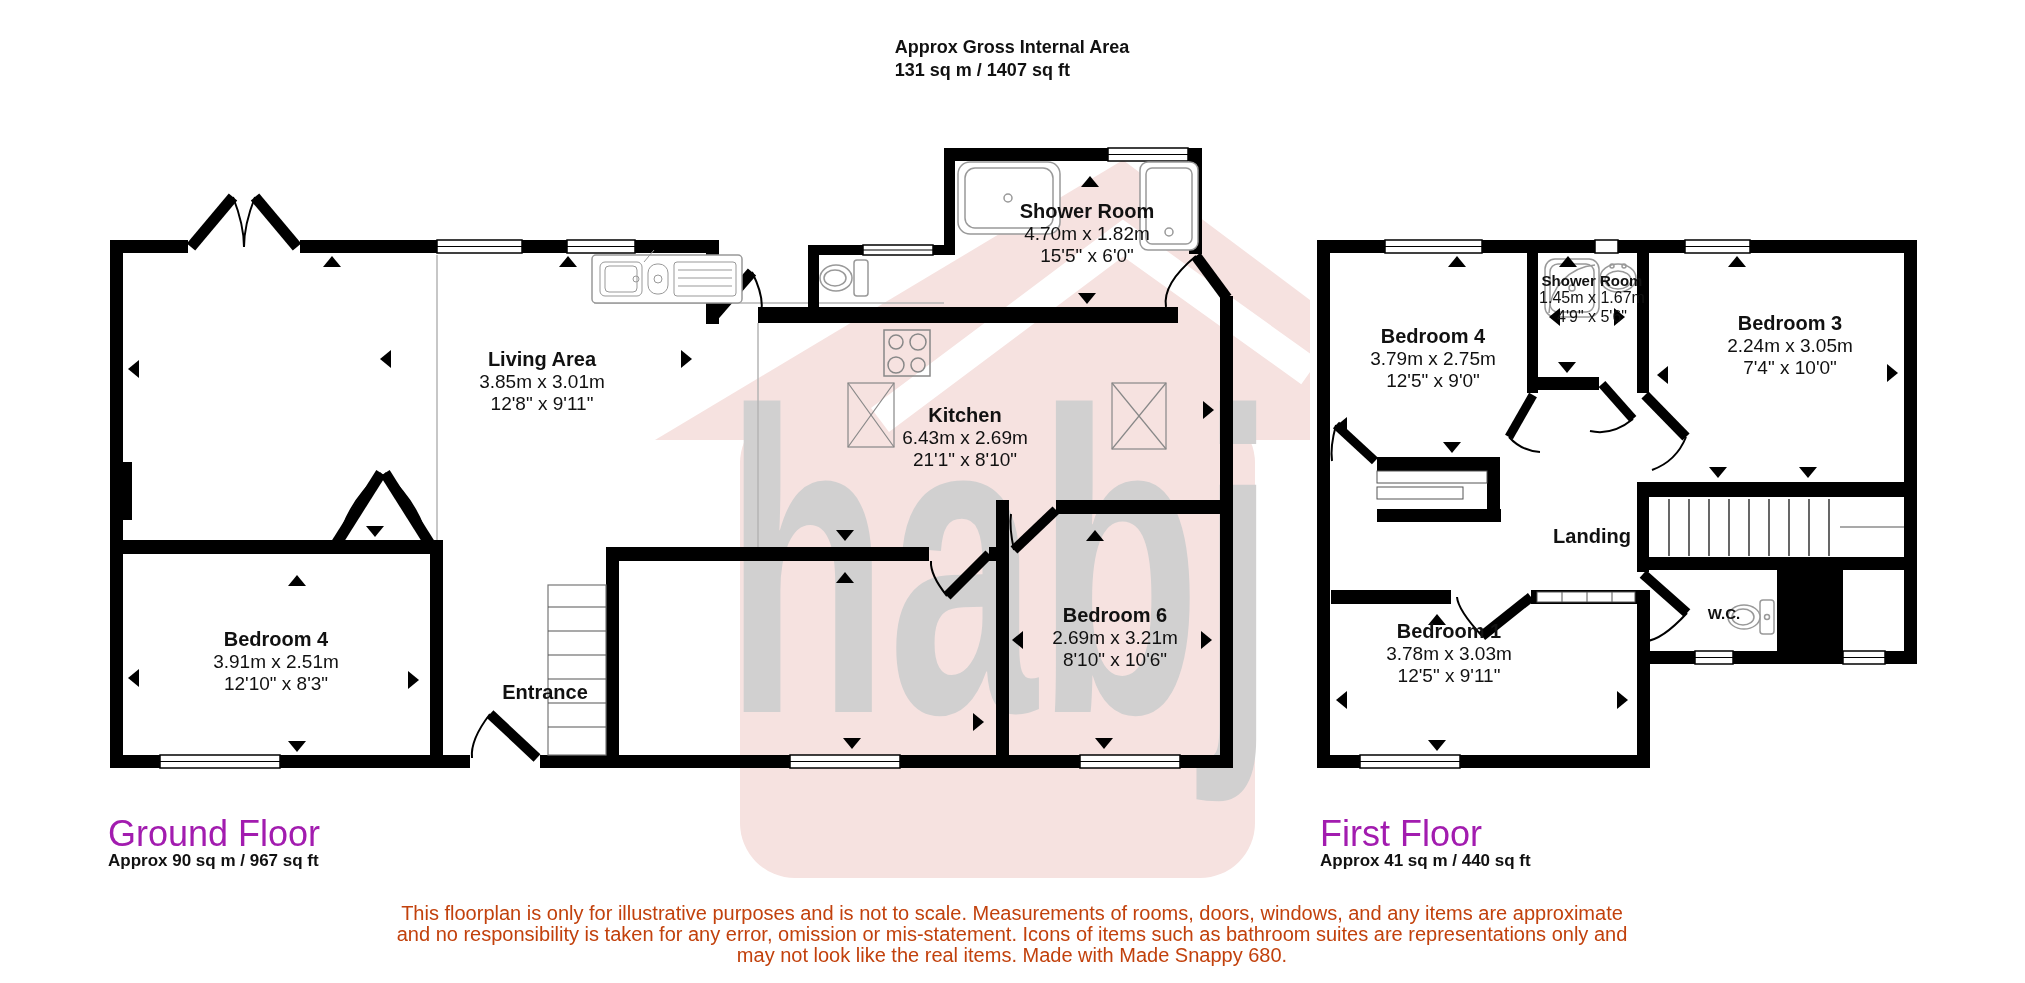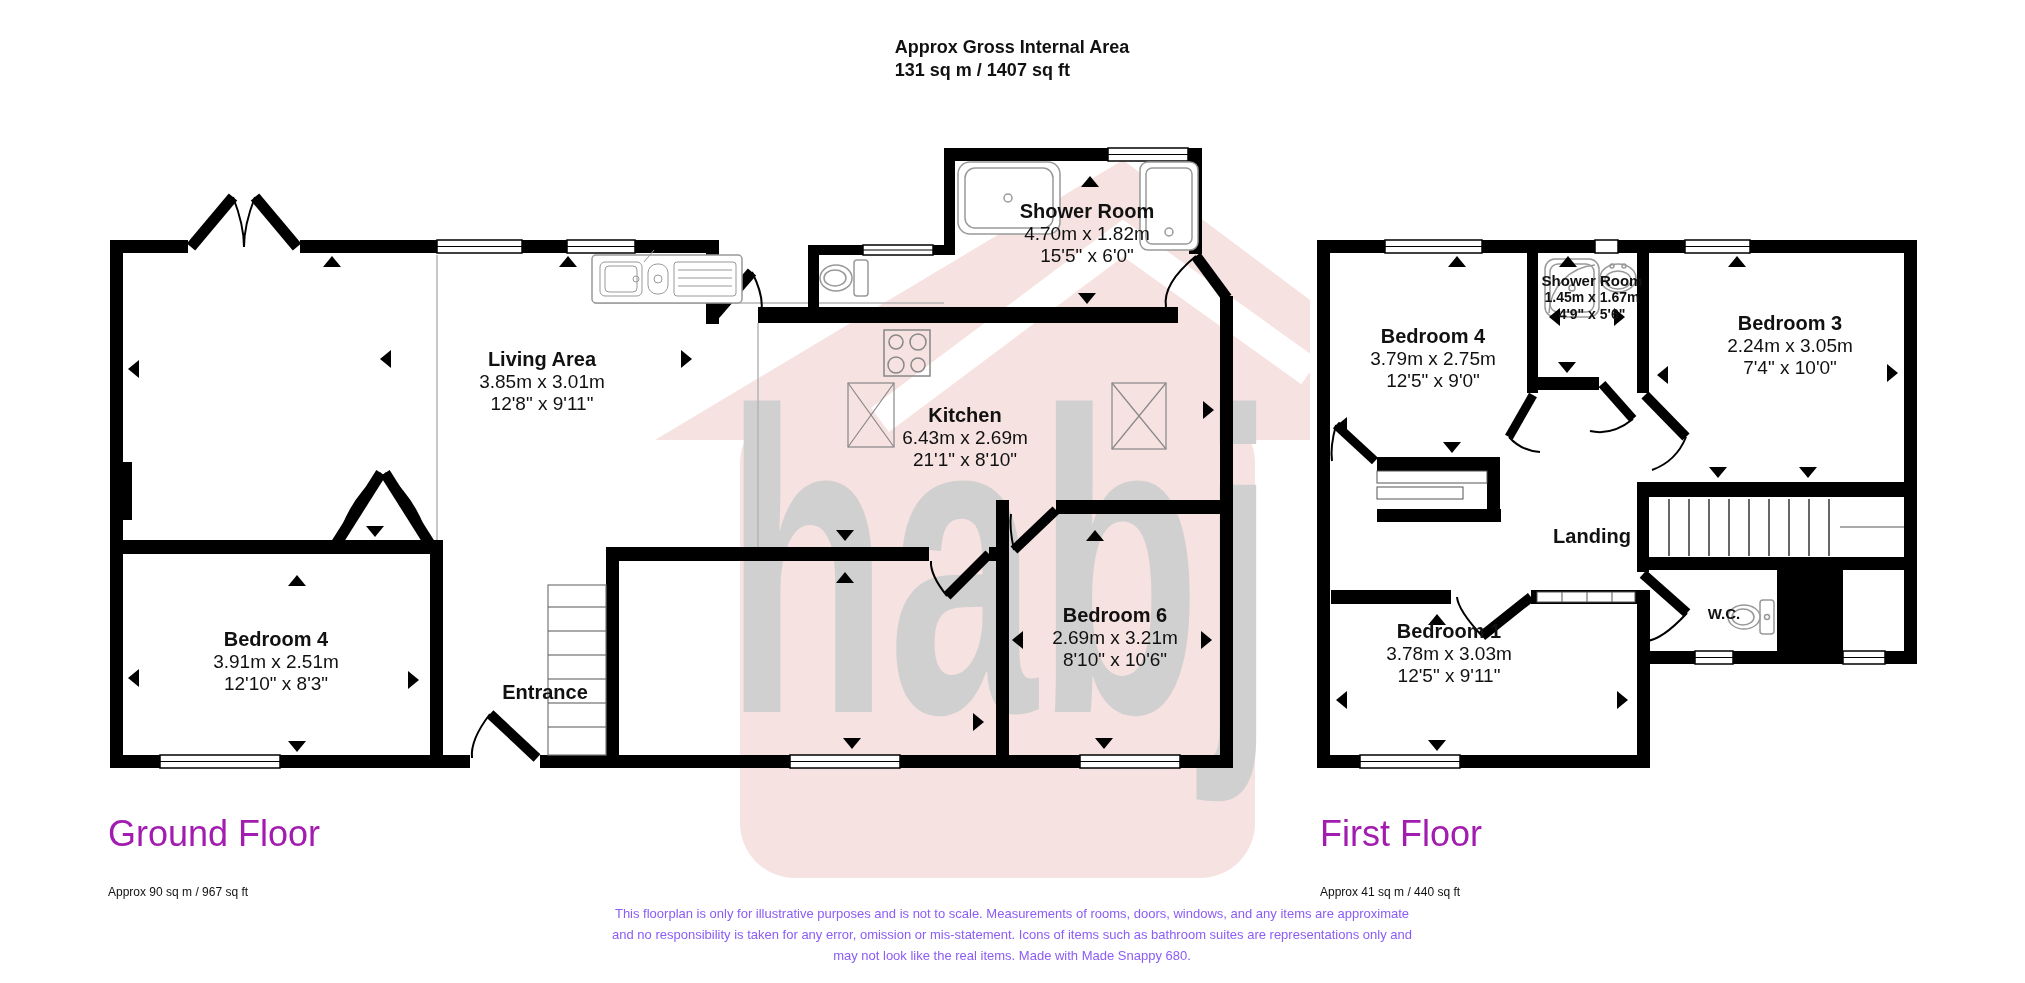--- a/index.html
+++ b/index.html
@@ -5,26 +5,26 @@
   html,body{margin:0;padding:0;background:#fff;}
   #canvas{position:relative;width:2025px;height:983px;background:#fff;overflow:hidden;
           font-family:"Liberation Sans", sans-serif;color:#111;}
   svg{position:absolute;left:0;top:0;}
   .hdr{position:absolute;left:1012px;top:36px;transform:translateX(-50%);
        font-weight:bold;font-size:18px;line-height:1.25;white-space:nowrap;}
   .room{position:absolute;transform:translateX(-50%);text-align:center;line-height:1.16;white-space:nowrap;}
   .rn{font-weight:bold;font-size:20px;}
   .rd{font-size:19px;}
   .room.small .rn{font-size:15px;}
-  .room.small .rd{font-size:14px;font-weight:bold;}
+  .room.small .rd{font-size:16px;}
   .room.solo .rn{font-size:20px;}
   .floorlbl{position:absolute;font-size:36px;color:#a21caf;}
-  .floorarea{position:absolute;font-size:12px;font-weight:normal;margin-top:34px;}
+  .floorarea{position:absolute;font-size:17px;font-weight:bold;}
   .disclaimer{position:absolute;left:1012px;top:903px;transform:translateX(-50%);
-       text-align:center;font-size:13px;line-height:21px;color:#8b5cf6;white-space:nowrap;}
+       text-align:center;font-size:20px;line-height:21px;color:#c2410c;white-space:nowrap;}
 </style>
 </head>
 <body>
 
 <div id="canvas">
 
 <svg width="2025" height="983" viewBox="0 0 2025 983">
   <defs>
     <clipPath id="wmclip">
           <rect x="0" y="0" width="1310" height="983"></rect>

